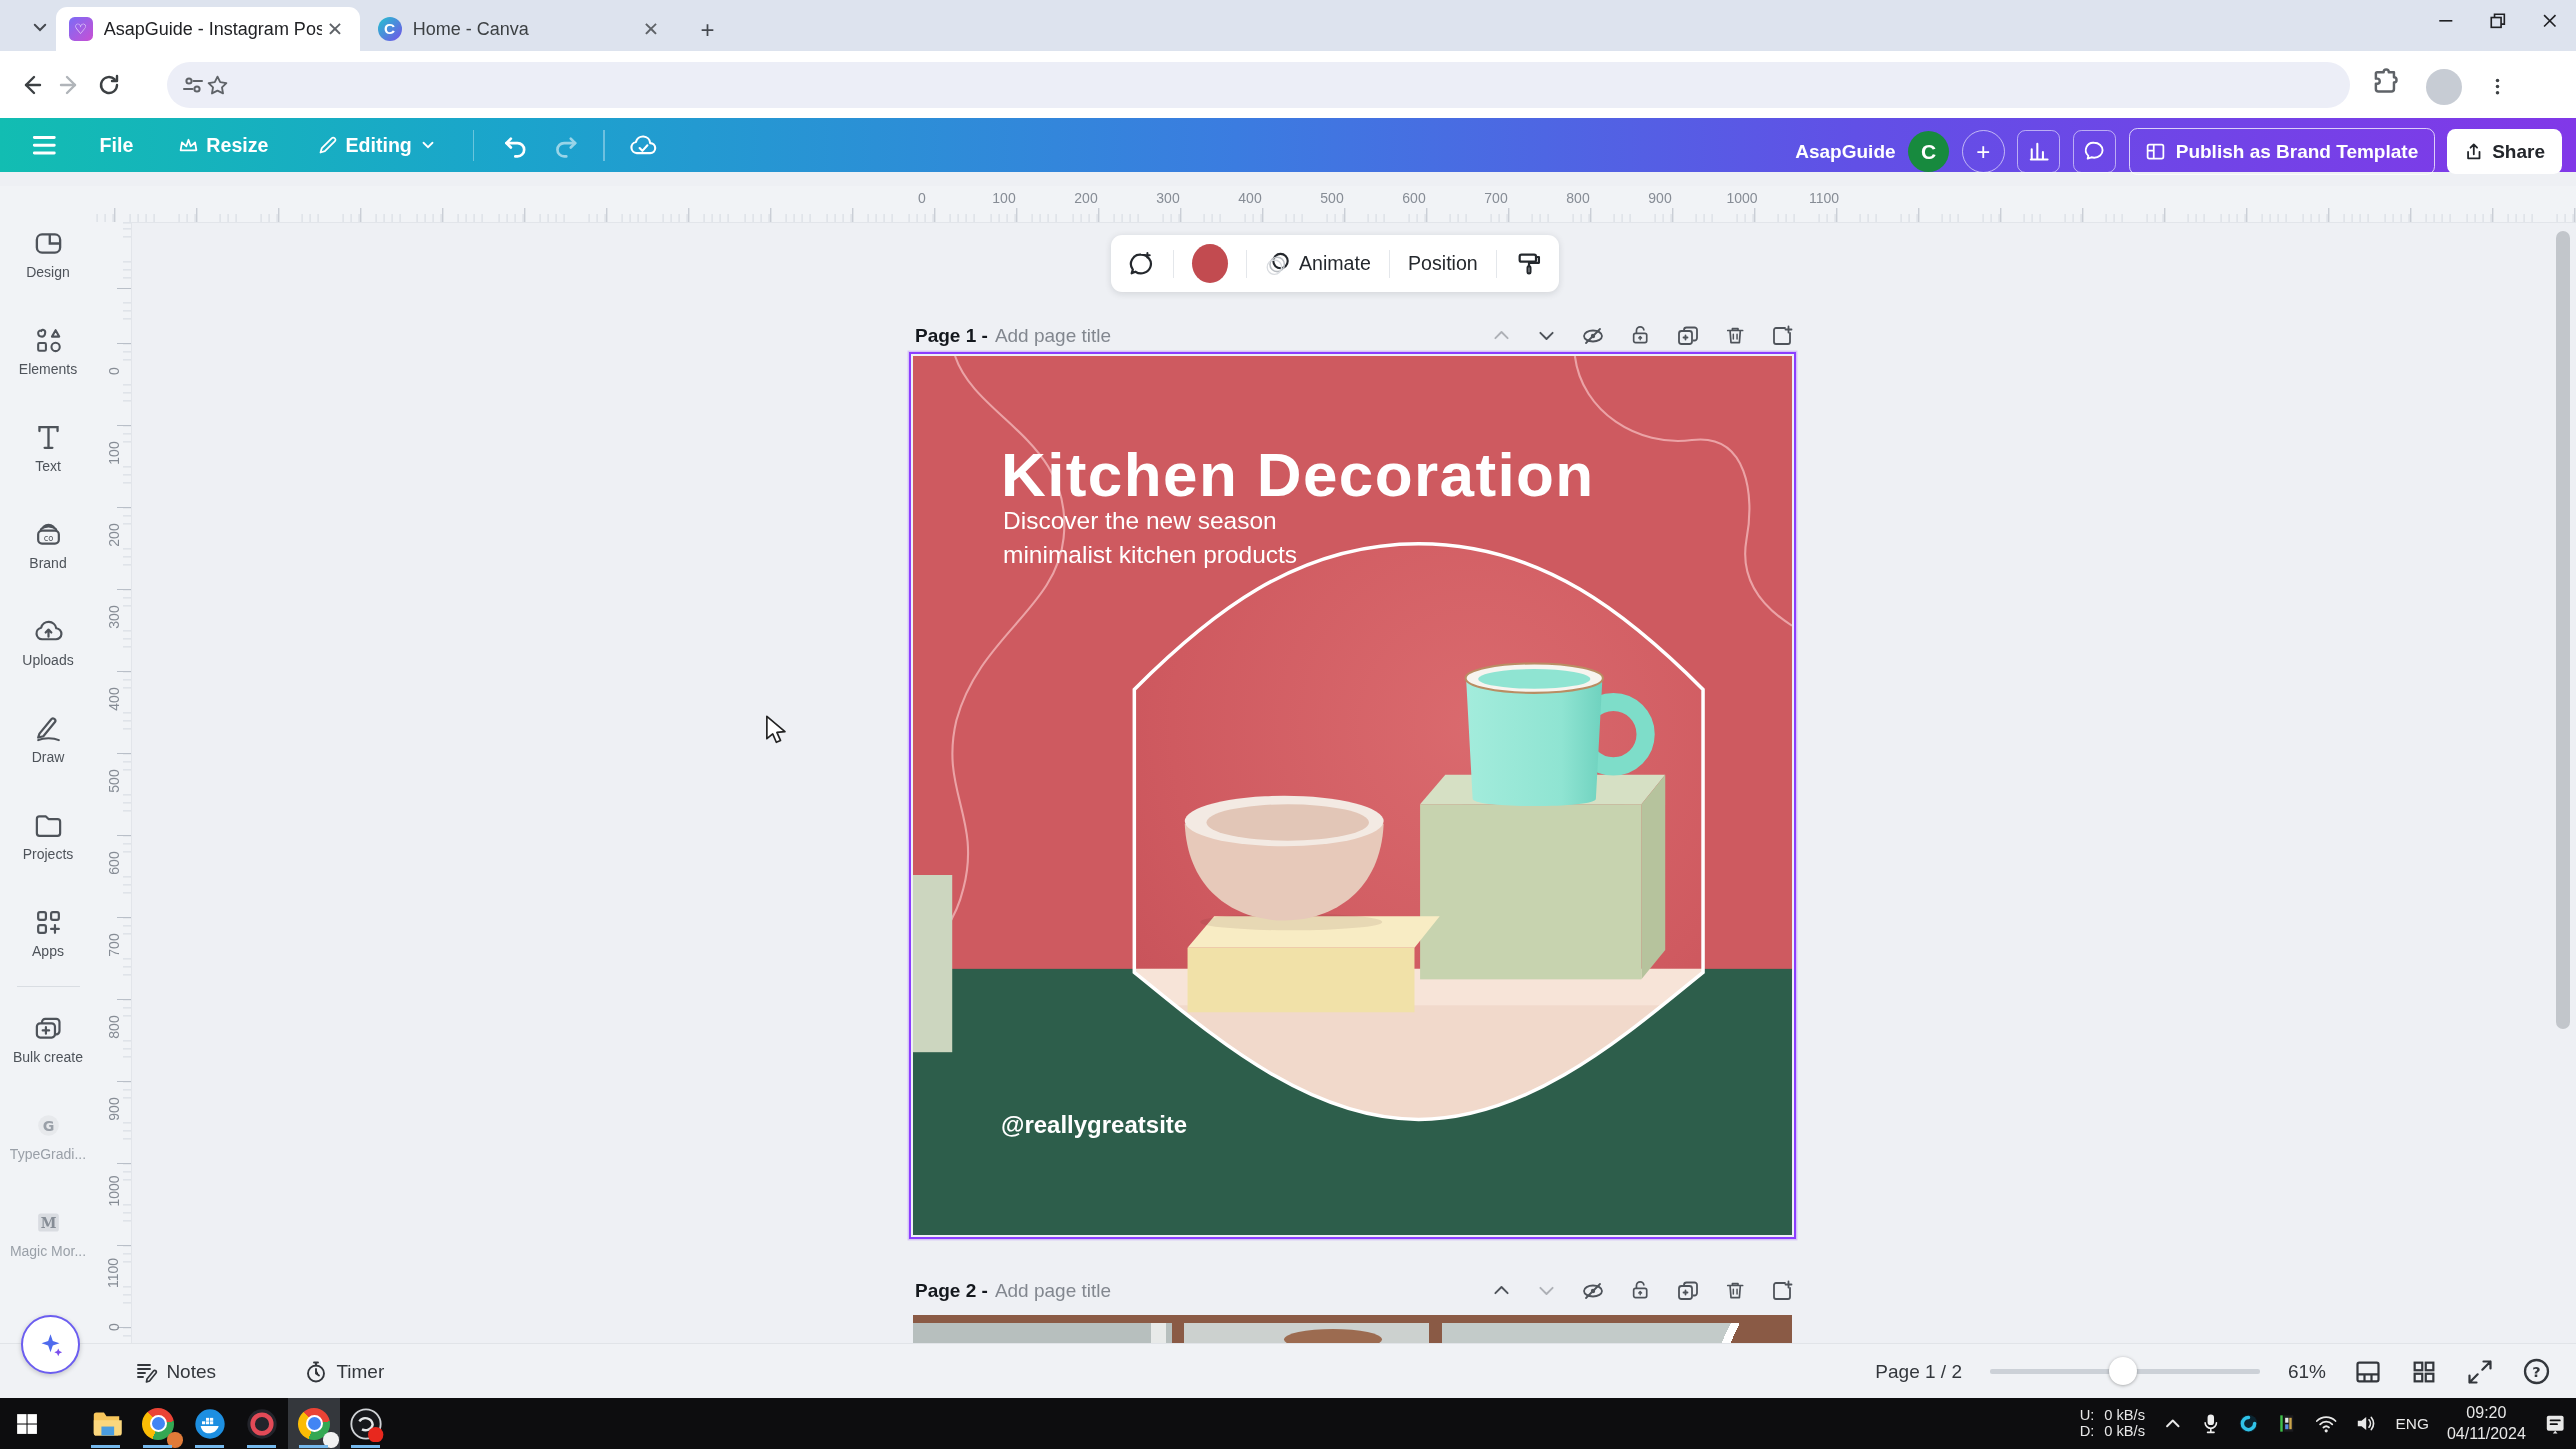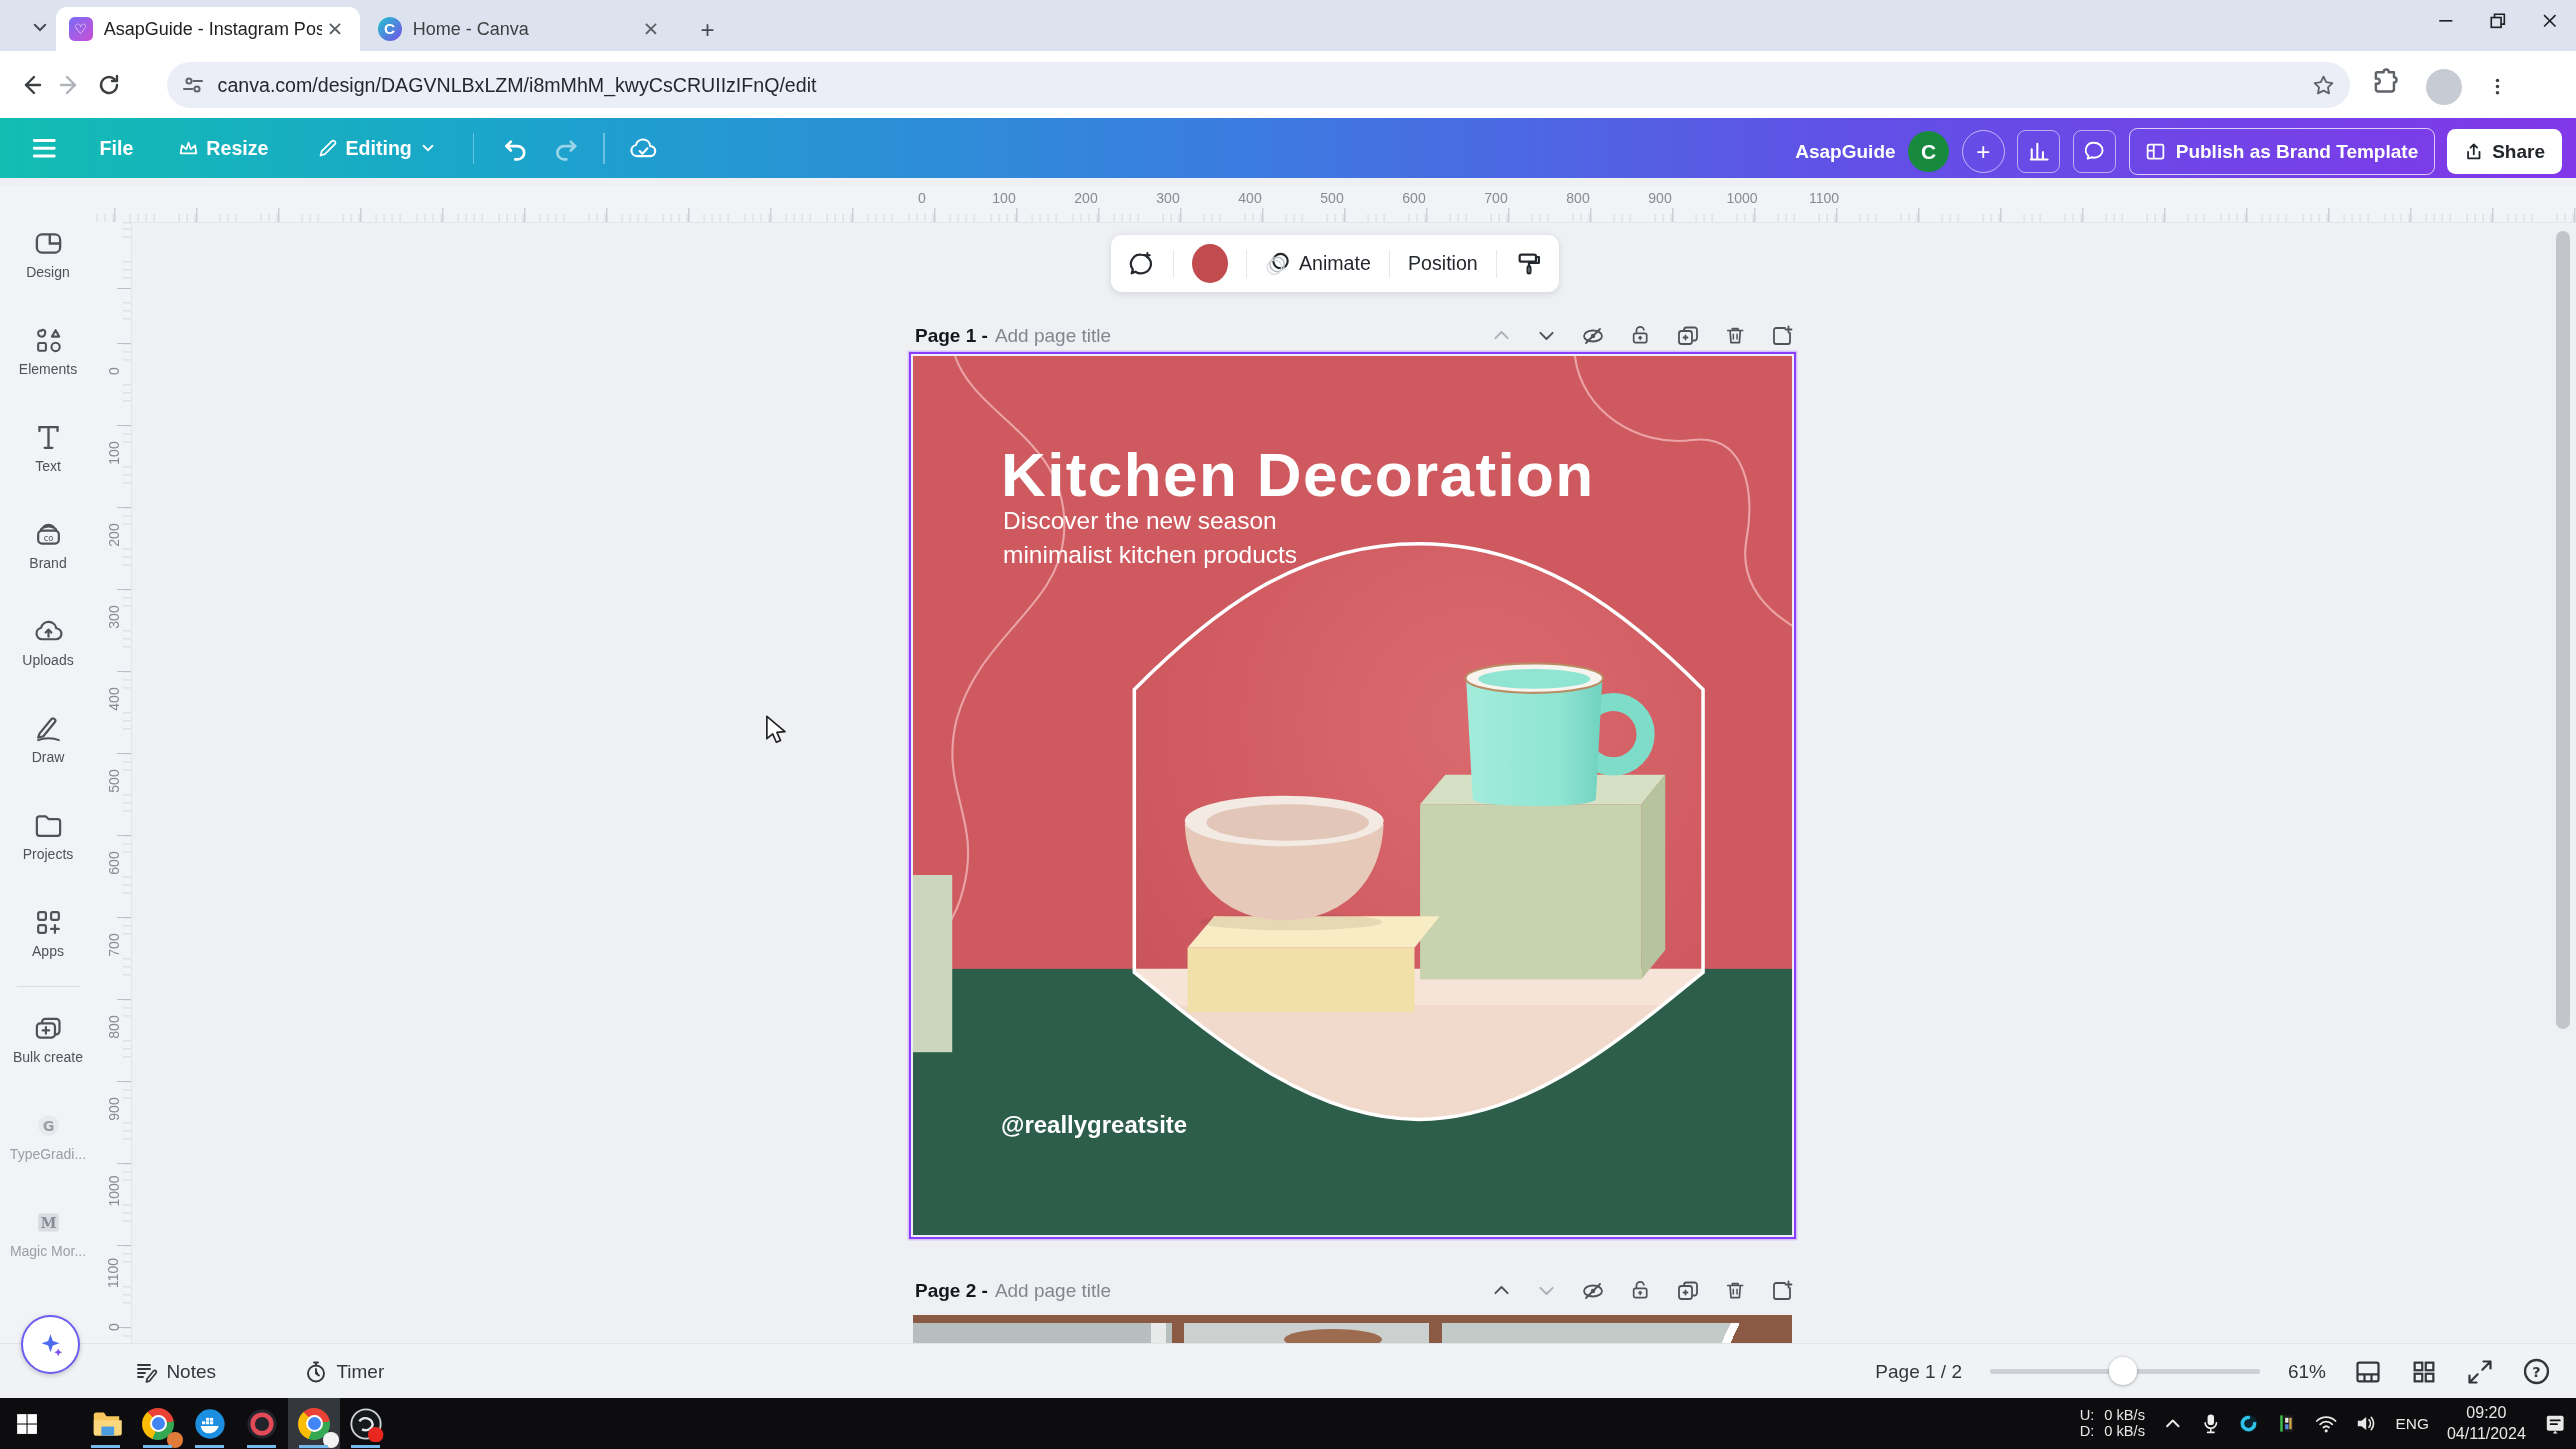--- a/index.html
+++ b/index.html
@@ -18,21 +18,21 @@
   .favicon{width:24px;height:24px;flex:0 0 auto;}
   .fav-heart{border-radius:5.6px;background:linear-gradient(135deg,#7b6cf6,#c94fd3);display:flex;align-items:center;justify-content:center;color:#fff;font-size:14px;}
   .fav-canva{border-radius:50%;background:linear-gradient(135deg,#23c4cf,#7450e8);display:flex;align-items:center;justify-content:center;color:#fff;font-size:15.4px;font-weight:bold;}
   .newtab{left:693px;top:15.4px;width:29px;height:29px;color:#45494f;font-size:24px;display:flex;align-items:center;justify-content:center;}
   .wctl{top:0;width:52px;height:42px;display:flex;align-items:center;justify-content:center;color:#202124;}
   .toolbar{left:0;top:51px;width:2576px;height:67px;background:#ffffff;display:flex;align-items:center;}
   .navbtn{width:39px;height:39px;display:flex;align-items:center;justify-content:center;border-radius:50%;}
   .omnibox{left:167px;top:62px;width:2183px;height:46px;background:#eceef7;border-radius:23px;display:flex;align-items:center;box-sizing:border-box;padding:0 14px;}
   .omnibox .url{font-size:19.6px;color:#24282d;margin-left:12.6px;flex:1;white-space:nowrap;overflow:hidden;}
   
-  .cheader{left:0;top:118px;width:2576px;height:60px;background:linear-gradient(90deg,#12bdb2 0%,#1ba4cc 20%,#3b7ce0 48%,#6150e6 72%,#8138e8 100%);display:flex;align-items:center;color:#fff;}
+  .cheader{left:0;top:118px;width:2576px;height:54px;background:linear-gradient(90deg,#12bdb2 0%,#1ba4cc 20%,#3b7ce0 48%,#6150e6 72%,#8138e8 100%);display:flex;align-items:center;color:#fff;}
   .chitem{display:flex;align-items:center;gap:7px;color:#fff;font-size:19.6px;font-weight:600;}
   .vdiv{width:1.4px;height:31px;background:rgba(255,255,255,.35);}
   .hdr-right{position:absolute;right:14px;top:0;height:67px;display:flex;align-items:center;gap:12.6px;}
   .circlebtn{width:41px;height:41px;border-radius:50%;display:flex;align-items:center;justify-content:center;}
   .sqbtn{width:41px;height:41px;border-radius:8.4px;border:1.4px solid rgba(255,255,255,.55);display:flex;align-items:center;justify-content:center;}
   .publish{height:45px;border:1.4px solid rgba(255,255,255,.75);border-radius:8.4px;display:flex;align-items:center;gap:9.8px;padding:0 15.4px;font-size:19px;font-weight:600;}
   .sharebtn{height:45px;background:#fff;color:#23262b;border-radius:8.4px;display:flex;align-items:center;gap:8.4px;padding:0 17px;font-size:19px;font-weight:700;}
   
   .sidebar{left:0;top:186px;width:96px;height:1157px;background:#f1f3f6;border-right:0.7px solid #e2e5ea;}
   .sbitem{width:96px;height:97px;display:flex;flex-direction:column;align-items:center;justify-content:center;gap:5.6px;color:#4e535a;}
@@ -142,21 +142,20 @@
       </svg>
   </div>
 </div>
 <div class="abs omnibox">
   <svg width="24" height="24" viewBox="0 0 24 24">
       <circle cx="8" cy="8" r="2.6" fill="none" stroke="#5f6368" stroke-width="2"></circle>
       <path d="M12.5 8H21" stroke="#5f6368" stroke-width="2" stroke-linecap="round"></path>
       <circle cx="16" cy="16" r="2.6" fill="none" stroke="#5f6368" stroke-width="2"></circle>
       <path d="M3 16h8.5" stroke="#5f6368" stroke-width="2" stroke-linecap="round"></path>
     </svg>
-  <div class="url">canva.com/design/DAGVNLBxLZM/i8mMhM_kwyCsCRUIIzIFnQ/edit</div>
   <svg width="25" height="25" viewBox="0 0 24 24">
       <path d="M12 3.5l2.6 5.3 5.9.9-4.2 4.1 1 5.8L12 16.9l-5.3 2.7 1-5.8-4.2-4.1 5.9-.9z" fill="none" stroke="#5f6368" stroke-width="1.8" stroke-linejoin="round"></path>
     </svg>
 </div>
 <div class="abs" style="left:2372px;top:67px;">
   <svg width="31" height="31" viewBox="0 0 24 24">
       <path d="M9 4a2 2 0 1 1 4 0h4v4a2 2 0 1 1 0 4v5a2 2 0 0 1-2 2H5a2 2 0 0 1-2-2v-4h1a2 2 0 1 0 0-4H3V5a1 1 0 0 1 1-1z" fill="none" stroke="#5f6368" stroke-width="1.9" stroke-linejoin="round"></path>
     </svg>
 </div>
 <div class="abs" style="left:2426px;top:69px;width:36px;height:36px;border-radius:50%;background:#c7ccd4;"></div>

